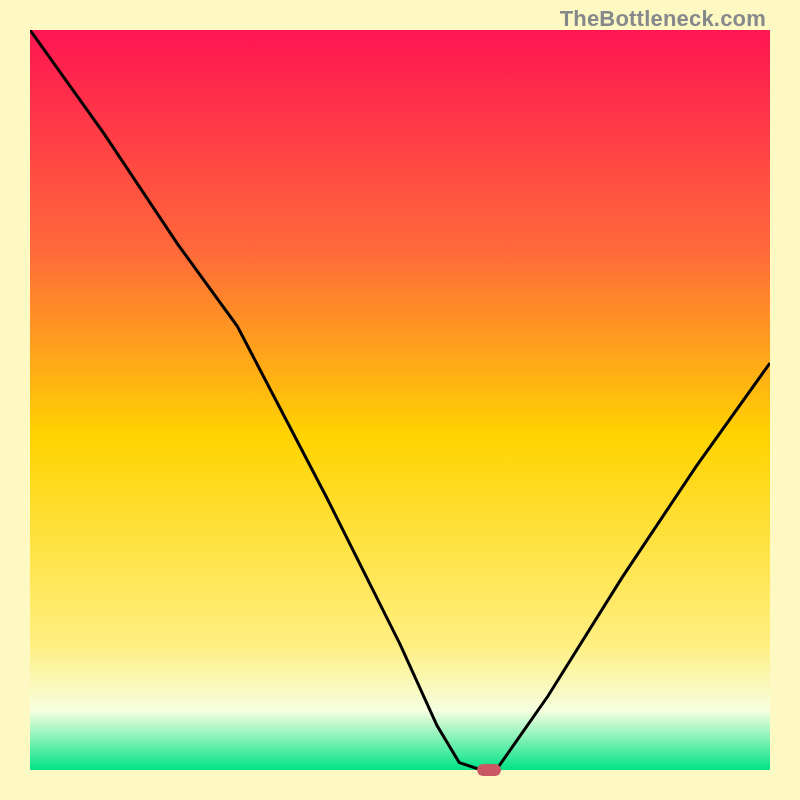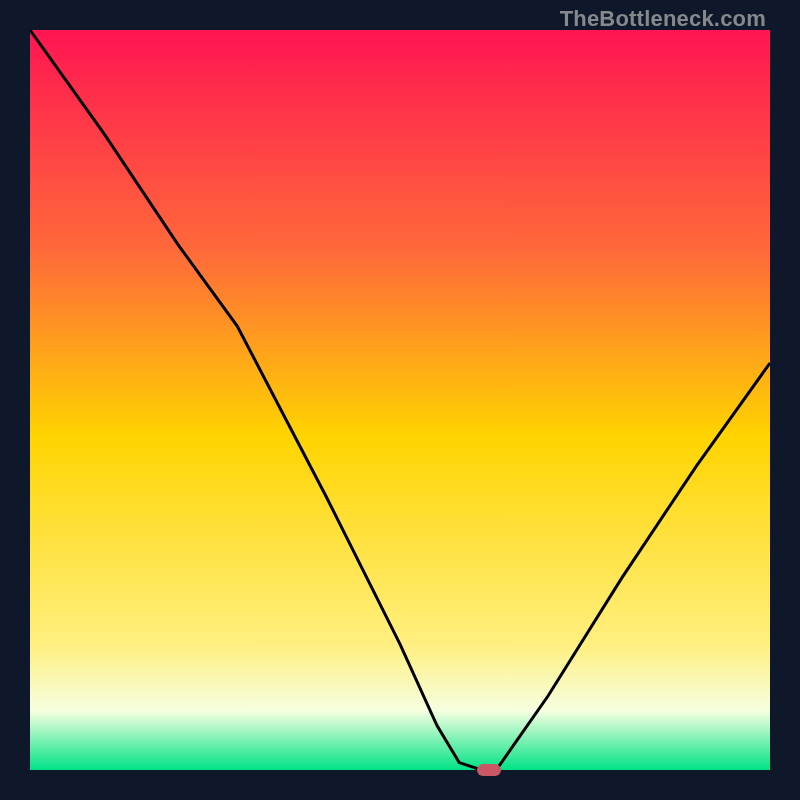--- a/index.html
+++ b/index.html
@@ -1,16 +1,16 @@
 <!DOCTYPE html>
 <html><head>
 <meta charset="utf-8">
 <style>
   html,body{margin:0;padding:0;width:800px;height:800px;overflow:hidden;font-family:Arial,Helvetica,sans-serif}
-  .stage{position:relative;width:800px;height:800px;background:#0f172a}
+  .stage{position:relative;width:800px;height:800px;background:#fef9c3}
   .plot{position:absolute;left:30px;top:30px;width:740px;height:740px}
   .grad{width:100%;height:100%}
   .curve{position:absolute;left:0;top:0;width:100%;height:100%}
   .marker{position:absolute;width:24px;height:12px;border-radius:6px;background:#c95864;transform:translate(-50%,-50%)}
   .watermark{position:absolute;top:6px;right:34px;font-size:22px;font-weight:600;color:#86898c;letter-spacing:.2px}
 </style>
 </head>
 <body>
 
 <div class="stage">

